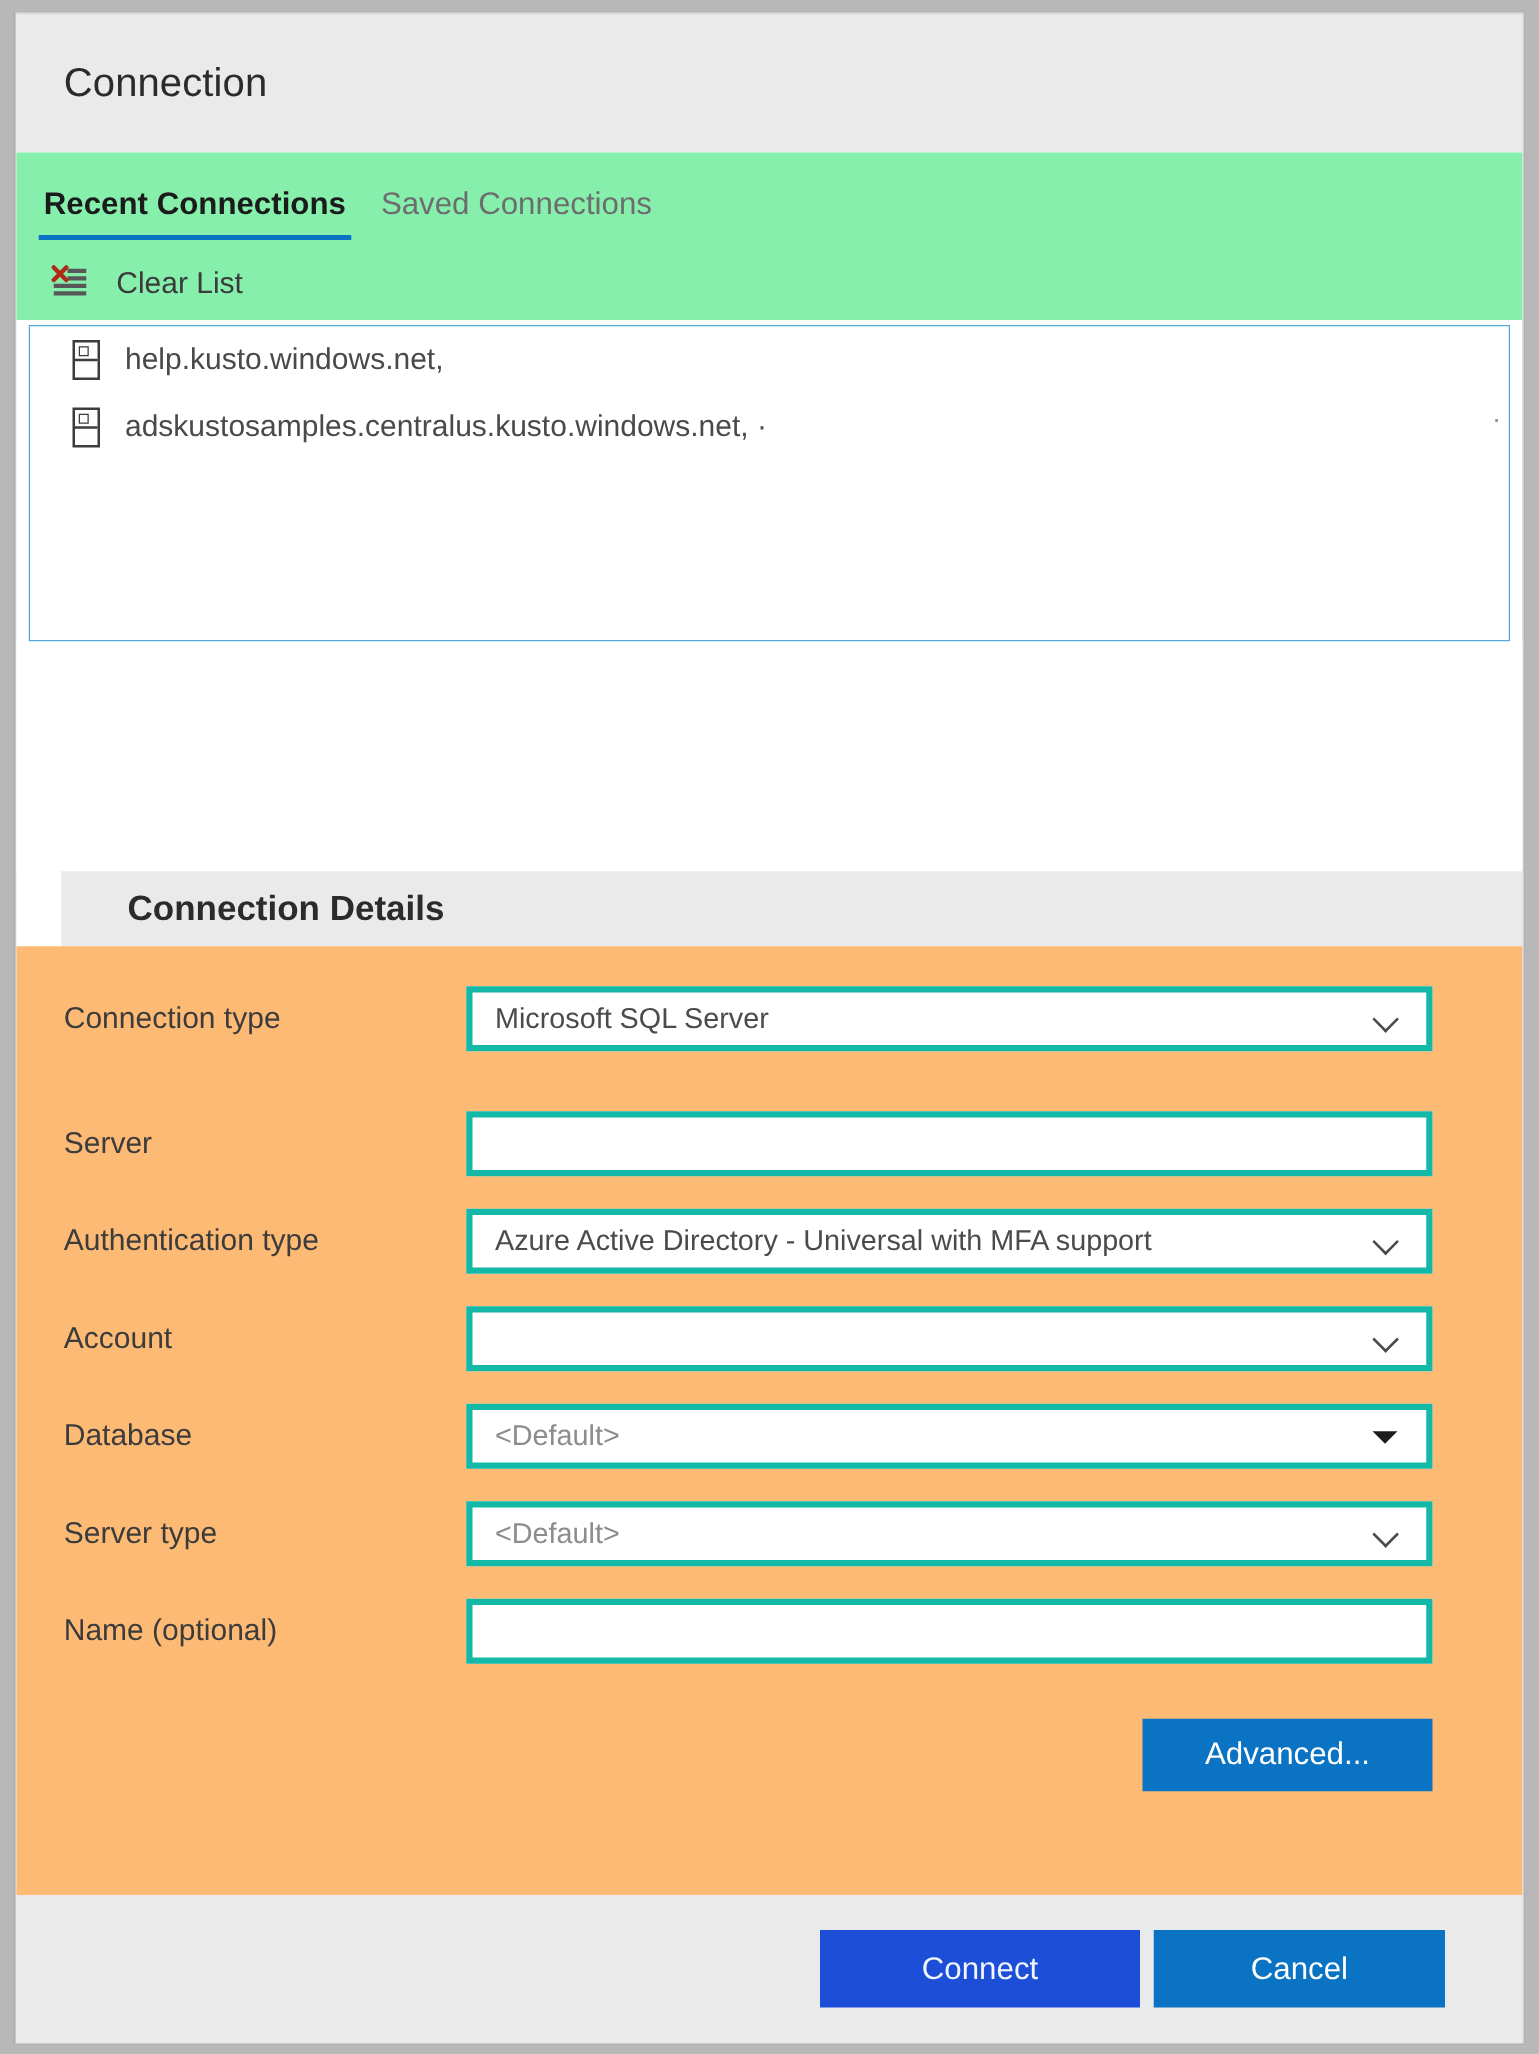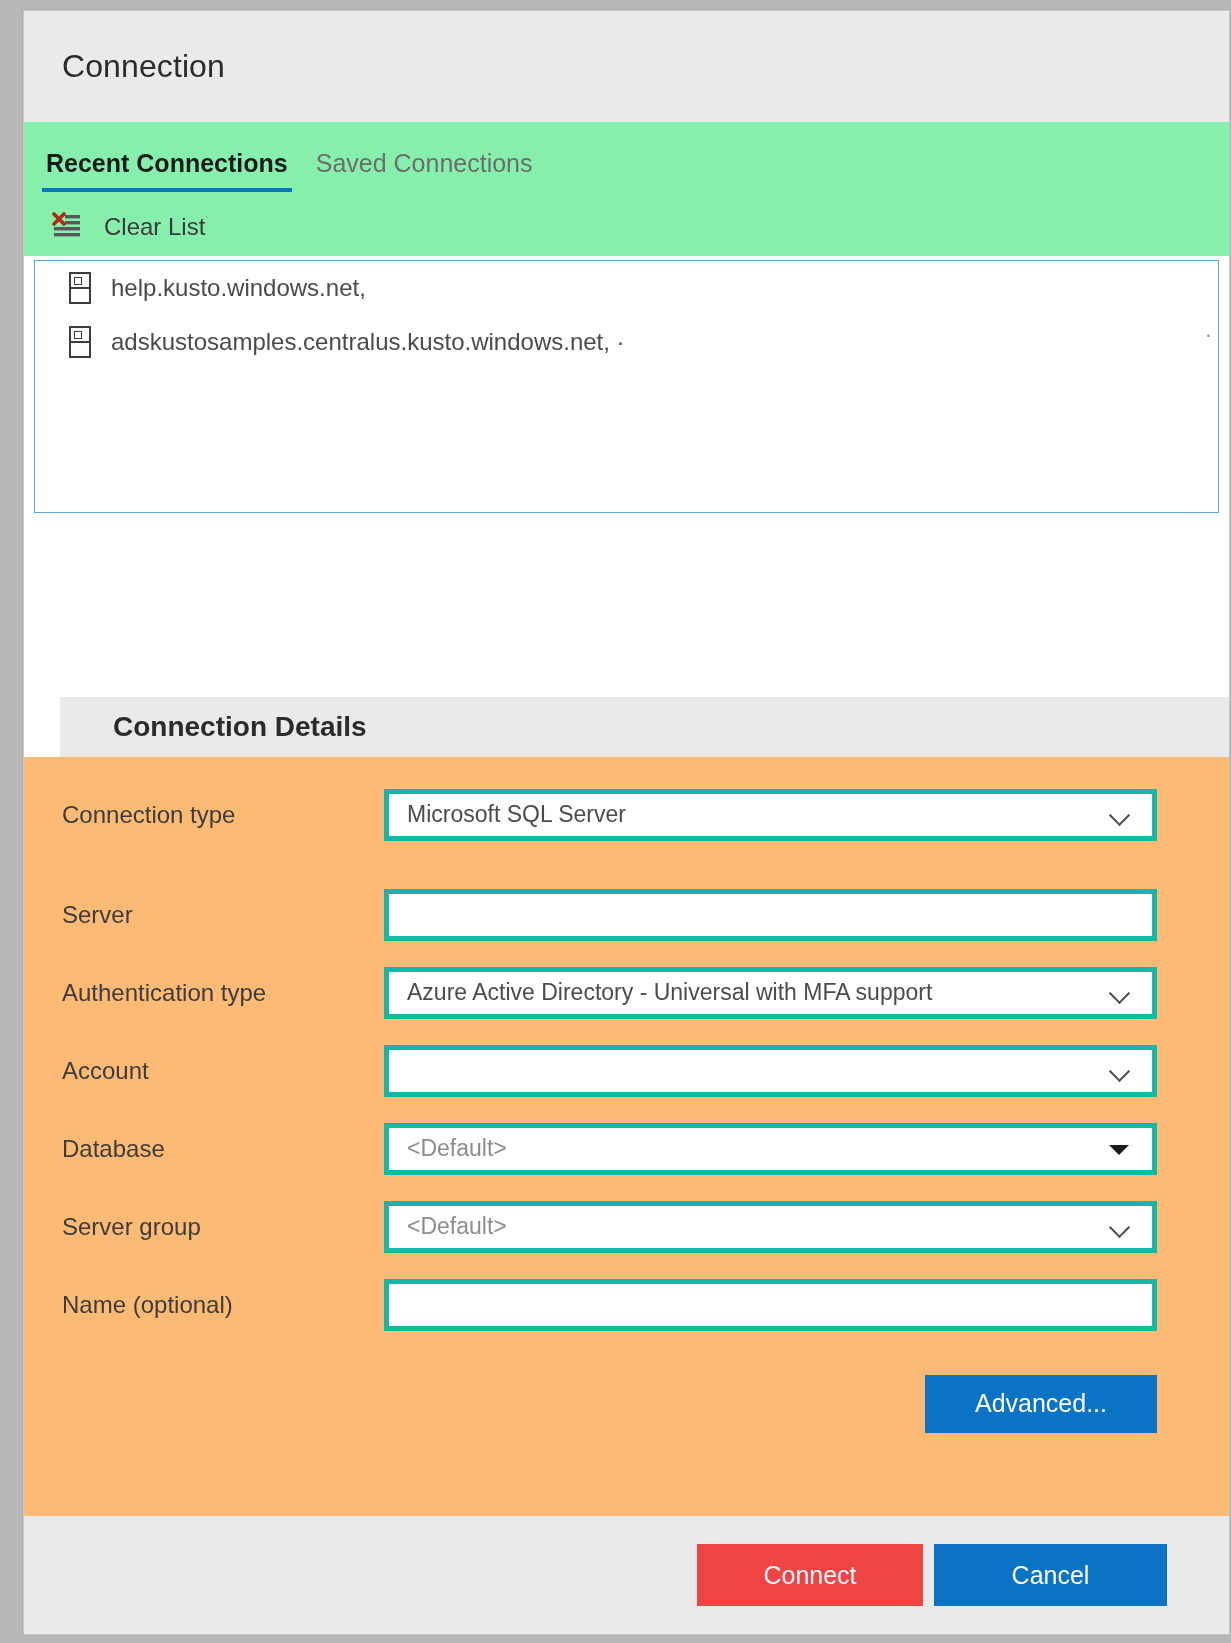--- a/index.html
+++ b/index.html
@@ -7,21 +7,21 @@
   html, body {
     width: 1231px;
     height: 1643px;
     background: #b8b8b8;
     font-family: "Liberation Sans", sans-serif;
     -webkit-font-smoothing: antialiased;
   }
 
   .dialog {
     position: absolute;
-    left: 23px;
+    left: 12px;
     top: 10px;
     width: 1207px;
     height: 1625px;
     background: #ffffff;
     border: 1px solid #c6c6c6;
     box-shadow: 0 0 0 1px rgba(0,0,0,0.04);
     display: flex;
     flex-direction: column;
     overflow: hidden;
   }
@@ -254,25 +254,25 @@
     background: #eaeaea;
     height: 118px;
     flex: 0 0 auto;
     display: flex;
     align-items: center;
     justify-content: flex-end;
     padding-right: 62px;
     gap: 11px;
   }
   .btn-connect {
-    background: #ef4444;
+    background: #1d4ed8;
     color: #f0f6fb;
     font-size: 25px;
     border: none;
-    width: 226px;
+    width: 256px;
     height: 62px;
     cursor: default;
     font-family: "Liberation Sans", sans-serif;
     text-align: center;
   }
   .btn-cancel {
     background: #0a73c4;
     color: #ffffff;
     font-size: 25px;
     border: none;
@@ -364,21 +364,21 @@
 
     <div class="form-row">
       <span class="flabel">Database</span>
       <div class="field placeholder">
         <span class="fvalue">&lt;Default&gt;</span>
         <span class="tri"></span>
       </div>
     </div>
 
     <div class="form-row">
-      <span class="flabel">Server group</span>
+      <span class="flabel">Server type</span>
       <div class="field placeholder">
         <span class="fvalue">&lt;Default&gt;</span>
         <span class="chev"></span>
       </div>
     </div>
 
     <div class="form-row">
       <span class="flabel">Name (optional)</span>
       <div class="field">
         <span class="fvalue"></span>

